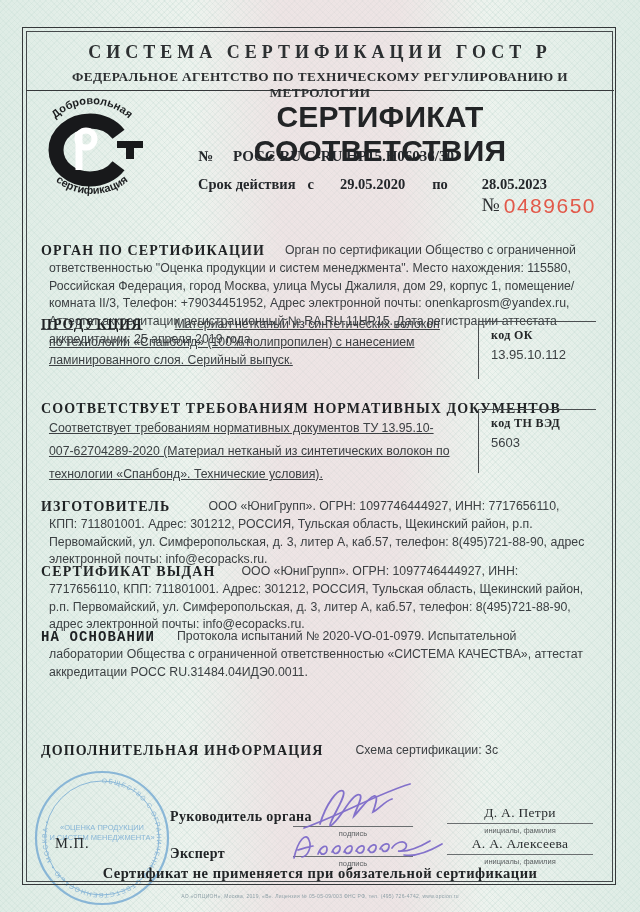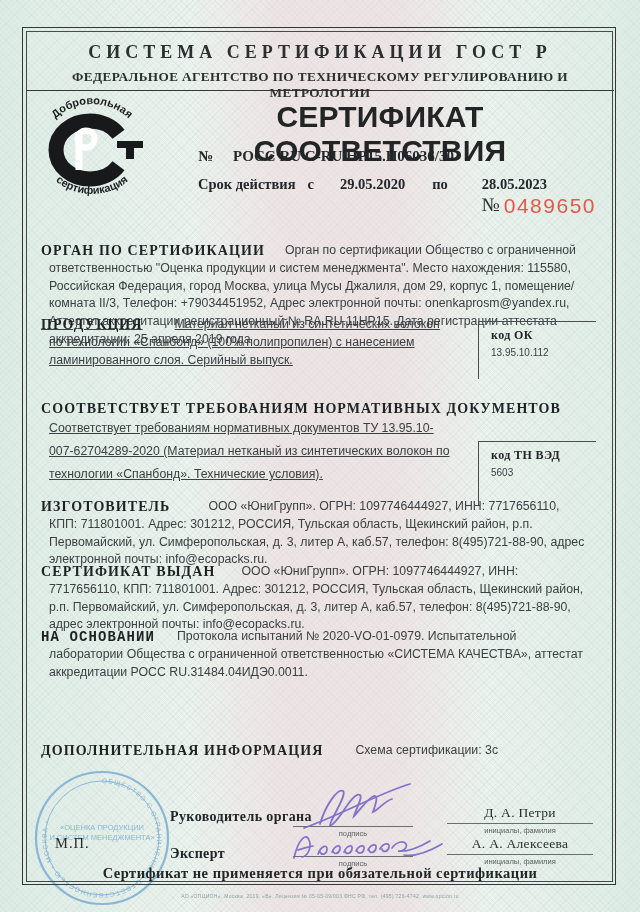--- a/index.html
+++ b/index.html
@@ -31,21 +31,21 @@
   .validity .vd2{margin-left:34px;}
   .serial{right:44px;top:194px;text-align:right;white-space:nowrap;}
   .serial .slabel{font-family:"Liberation Serif",serif;font-size:19px;color:#2b2e30;vertical-align:2px;}
   .serial .svalue{font-size:21px;color:#e2594a;letter-spacing:1.5px;margin-left:4px;}
   
   .sec{left:0;right:0;padding-left:49px;padding-right:52px;font-size:12.3px;line-height:17.8px;color:#3c4043;}
   .sec .lbl{font-family:"Liberation Serif",serif;font-weight:bold;font-size:14px;letter-spacing:1.1px;color:#1f2224;margin-left:-8px;position:relative;top:0.5px;}
   .narrow{padding-right:188px;text-decoration:underline;}
   .codebox{width:118px;height:58px;border-top:1.3px solid #4a4e50;border-left:1.3px solid #4a4e50;padding:6px 0 0 12px;box-sizing:border-box;}
   .codebox .clbl{font-family:"Liberation Serif",serif;font-weight:bold;font-size:12px;color:#232628;letter-spacing:0.4px;}
-  .codebox .cval{font-size:10px;color:#3c4043;margin-top:4px;}
+  .codebox .cval{font-size:13px;color:#3c4043;margin-top:4px;}
   .addl .lbl{letter-spacing:1.1px;}
   .addl .atext{margin-left:32px;}
   
   .mp{left:55px;top:835px;font-size:14.5px;letter-spacing:1px;color:#26292b;}
   .role{font-size:14px;font-weight:bold;color:#222527;letter-spacing:0.4px;}
   .sigline{border-bottom:1px solid #6a6e70;}
   .cap{font-size:7.5px;color:#5a5e60;text-align:center;}
   .name{font-size:13.5px;color:#2a2d2f;text-align:center;letter-spacing:0.3px;}
   .footer-note{left:22px;width:596px;top:865px;text-align:center;font-size:14.5px;font-weight:bold;color:#222527;letter-spacing:0.5px;}
   .imprint{left:0;width:640px;top:893px;text-align:center;font-size:5px;color:#8d9fa6;letter-spacing:0.3px;}
@@ -131,21 +131,21 @@
     <div class="clbl">код ОК</div>
     <div class="cval">13.95.10.112</div>
   </div>
 
   <div class="abs sec" style="top:399px;">
     <span class="lbl">СООТВЕТСТВУЕТ ТРЕБОВАНИЯМ НОРМАТИВНЫХ ДОКУМЕНТОВ</span>
   </div>
   <div class="abs sec narrow" style="top:417px;line-height:23px;">
     <span>Соответствует требованиям нормативных документов ТУ 13.95.10-007-62704289-2020 (Материал нетканый из синтетических волокон по технологии «Спанбонд». Технические условия).</span>
   </div>
-  <div class="abs codebox" style="left:478px;top:409px;height:64px;margin-top:32px;">
+  <div class="abs codebox" style="left:478px;top:409px;height:64px;">
     <div class="clbl">код ТН ВЭД</div>
     <div class="cval">5603</div>
   </div>
 
   <div class="abs sec" style="top:497px;">
     <span class="lbl" style="margin-right:38px;">ИЗГОТОВИТЕЛЬ</span><span>ООО «ЮниГрупп». ОГРН: 1097746444927, ИНН: 7717656110, КПП: 711801001. Адрес: 301212, РОССИЯ, Тульская область, Щекинский район, р.п. Первомайский, ул. Симферопольская, д. 3, литер А, каб.57, телефон: 8(495)721-88-90, адрес электронной почты: info@ecopacks.ru.</span>
   </div>
 
   <div class="abs sec" style="top:562px;">
     <span class="lbl" style="margin-right:26px;">СЕРТИФИКАТ ВЫДАН</span><span>ООО «ЮниГрупп». ОГРН: 1097746444927, ИНН: 7717656110, КПП: 711801001. Адрес: 301212, РОССИЯ, Тульская область, Щекинский район, р.п. Первомайский, ул. Симферопольская, д. 3, литер А, каб.57, телефон: 8(495)721-88-90, адрес электронной почты: info@ecopacks.ru.</span>

